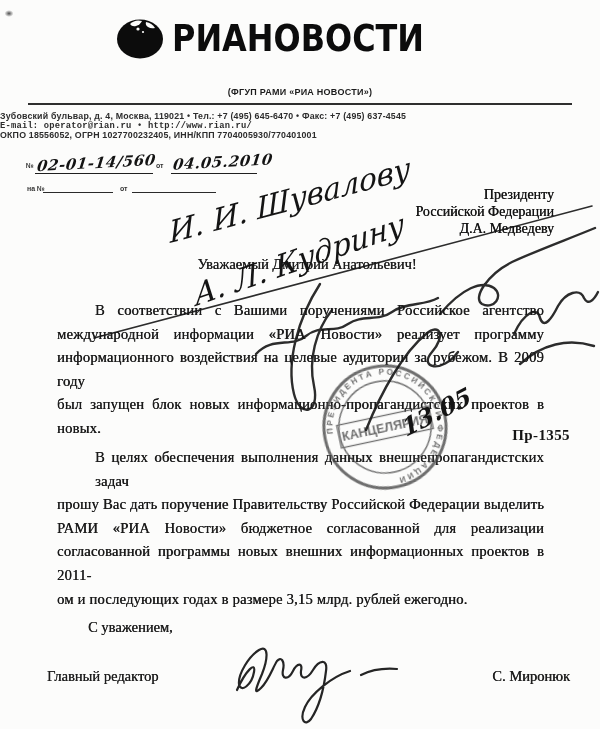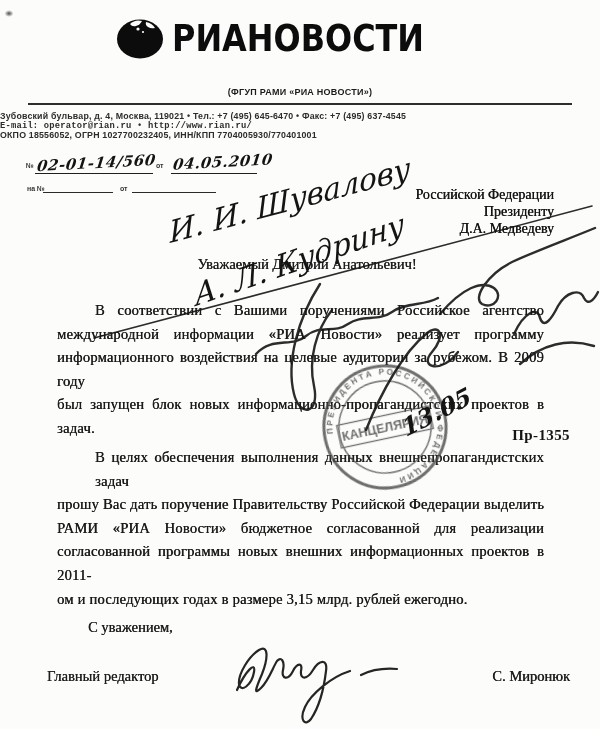--- a/index.html
+++ b/index.html
@@ -95,33 +95,33 @@
     <span class="u u2"></span>
     <div class="ref-row2">
       <span class="ref-tiny ref-na">на №</span>
       <span class="u u3"></span>
       <span class="ref-tiny ref-ot2">от</span>
       <span class="u u4"></span>
     </div>
   </div>
 
   <div class="addressee">
+    <div>Президенту</div>
     <div>Российской Федерации</div>
-    <div>Президенту</div>
     <div>Д.А. Медведеву</div>
   </div>
 
   <div class="salutation">Уважаемый Дмитрий Анатольевич!</div>
 
   <div class="para para1">
     <div class="ln first">В соответствии с Вашими поручениями Российское агентство</div>
     <div class="ln">международной информации «РИА Новости» реализует программу</div>
     <div class="ln">информационного воздействия на целевые аудитории за рубежом. В 2009 году</div>
     <div class="ln">был запущен блок новых информационно-пропагандистских проектов в</div>
-    <div class="ln last">задач.</div>
+    <div class="ln last">новых.</div>
   </div>
 
   <div class="pr-mark">Пр-1355</div>
 
   <div class="para para2">
     <div class="ln first">В целях обеспечения выполнения данных внешнепропагандистских задач</div>
     <div class="ln">прошу Вас дать поручение Правительству Российской Федерации выделить</div>
     <div class="ln">РАМИ «РИА Новости» бюджетное согласованной для реализации</div>
     <div class="ln">согласованной программы новых внешних информационных проектов в 2011-</div>
     <div class="ln last">ом и последующих годах в размере 3,15 млрд. рублей ежегодно.</div>

